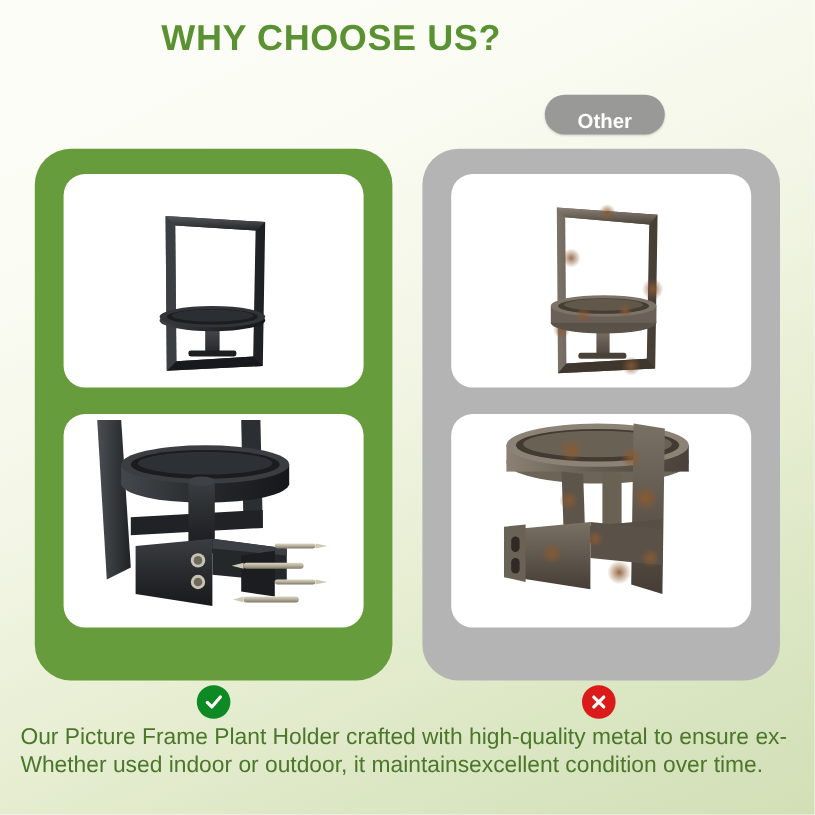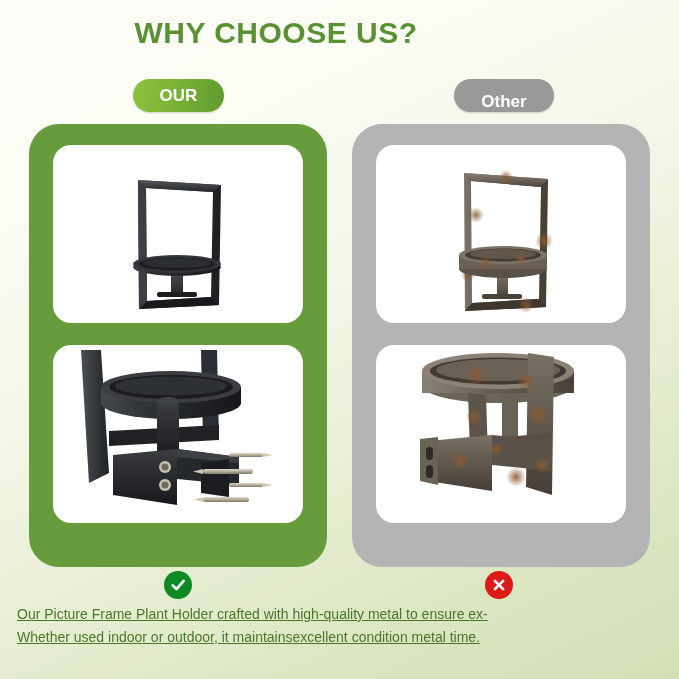--- a/index.html
+++ b/index.html
@@ -115,37 +115,33 @@
   }
   .status-icon svg { width: 18px; height: 18px; }
 
   
   .desc {
     position: absolute;
     left: 17px;
     top: 603px;
     width: 650px;
     color: #4a7729;
-    font-size: 14px;
+    font-size: 19px;
     line-height: 23px;
     font-family: "Liberation Sans", sans-serif;
-    text-decoration: underline;
   }
   .desc p { margin: 0; white-space: nowrap; }
 </style>
 </head>
 <body>
 
 <div id="page">
 
   <div class="title">WHY CHOOSE US?</div>
 
-  <div class="badge badge-our">
-    <span>OUR</span>
-  </div>
   <div class="badge badge-other">
     <span>Other</span>
   </div>
 
   <div class="panel panel-our">
 
     <div class="photo-card card-our-top">
       <div class="photo-stage">
         <svg class="art" viewBox="0 0 250 178" preserveAspectRatio="xMidYMid meet">
           <defs>
@@ -356,16 +352,16 @@
     </svg>
   </div>
   <div class="status-icon status-bad">
     <svg viewBox="0 0 24 24">
       <path d="M6.5 6.5 L17.5 17.5 M17.5 6.5 L6.5 17.5" fill="none" stroke="#ffffff" stroke-width="3.6" stroke-linecap="round"></path>
     </svg>
   </div>
 
   <div class="desc">
     <p>Our Picture Frame Plant Holder crafted with high-quality metal to ensure ex-</p>
-    <p>Whether used indoor or outdoor, it maintainsexcellent condition metal time.</p>
+    <p>Whether used indoor or outdoor, it maintainsexcellent condition over time.</p>
   </div>
 
 </div>
 
 </body></html>

